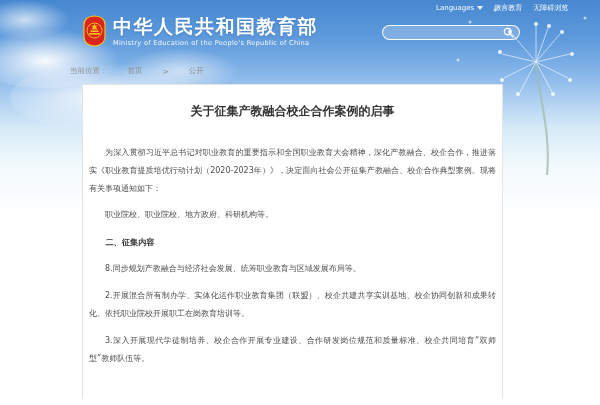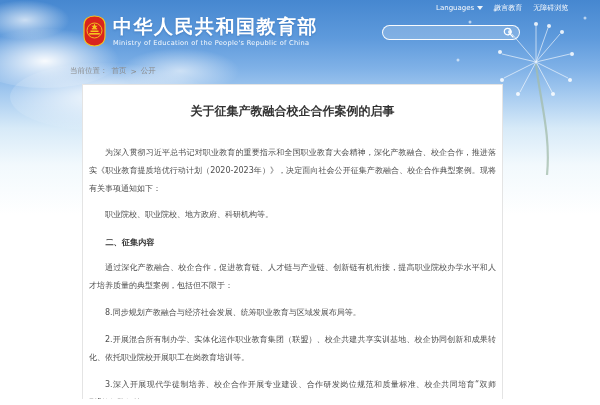--- a/index.html
+++ b/index.html
@@ -24,21 +24,21 @@
   .site-title{color:#fff;font-weight:bold;font-size:19px;letter-spacing:1.5px;line-height:22px;text-shadow:0 1px 2px rgba(30,80,150,.35);white-space:nowrap;}
   .site-sub{color:rgba(255,255,255,.95);font-size:6.6px;letter-spacing:.3px;margin-top:2px;white-space:nowrap;}
   
   .search{position:absolute;left:382px;top:25px;width:138px;height:15px;border:1px solid rgba(255,255,255,.95);
     border-radius:9px;background:rgba(255,255,255,.22);display:flex;align-items:center;padding:0 5px 0 9px;box-sizing:border-box;}
   .search input{flex:1;border:none;outline:none;background:transparent;font-size:8px;color:#fff;min-width:0;}
   .search .mag{flex:0 0 auto;width:11px;height:11px;cursor:pointer;display:flex;align-items:center;justify-content:center;}
   
   .dand{position:absolute;right:0;top:0;width:150px;height:175px;pointer-events:none;}
   
-  .crumb{position:absolute;left:70px;top:66px;font-size:7.5px;color:#8b8b8b;display:flex;gap:4px;align-items:center;}
+  .crumb{position:absolute;left:70px;top:66px;font-size:7.5px;color:#8b8b8b;display:flex;gap:20px;align-items:center;}
   .crumb a{color:#8b8b8b;text-decoration:none;cursor:pointer;}
   
   .card{position:absolute;left:82px;top:84px;width:421px;height:400px;background:#fff;
     border:1px solid #e4e4e4;box-sizing:border-box;padding:15px 6px 10px 6px;}
   .a-title{font-size:12px;font-weight:bold;color:#333;text-align:center;margin:3px 0 10px 0;}
   .para{font-size:8px;color:#4e4e4e;line-height:18px;text-indent:2em;margin:8px 0 0 0;text-align:justify;}
   .para.first{margin-top:24px;}
   .hd{font-size:8.2px;font-weight:bold;color:#333;text-indent:2em;margin:9px 0 0 0;line-height:18px;}
   .item{font-size:8px;color:#4e4e4e;line-height:18px;text-indent:2em;margin:9px 0 0 0;text-align:justify;}
 </style>
@@ -126,19 +126,18 @@
     <a>首页</a>
     <span>&gt;</span>
     <a>公开</a>
   </div>
 
   <div class="card">
     <div class="a-title">关于征集产教融合校企合作案例的启事</div>
     <p class="para first">为深入贯彻习近平总书记对职业教育的重要指示和全国职业教育大会精神，深化产教融合、校企合作，推进落实《职业教育提质培优行动计划（2020-2023年）》，决定面向社会公开征集产教融合、校企合作典型案例。现将有关事项通知如下：</p>
     <p class="para">职业院校、职业院校、地方政府、科研机构等。</p>
     <p class="hd">二、征集内容</p>
-    <p class="para">通过深化产教融合、校企合作，促进教育链、人才链与产业链、创新链有机衔接，提高职业院校办学水平和人才培养质量的典型案例，包括但不限于：</p>
     <p class="item">8.同步规划产教融合与经济社会发展、统筹职业教育与区域发展布局等。</p>
     <p class="item">2.开展混合所有制办学、实体化运作职业教育集团（联盟）、校企共建共享实训基地、校企协同创新和成果转化、依托职业院校开展职工在岗教育培训等。</p>
     <p class="item">3.深入开展现代学徒制培养、校企合作开展专业建设、合作研发岗位规范和质量标准、校企共同培育“双师型”教师队伍等。</p>
   </div>
 
 </div>
 
 </body></html>

